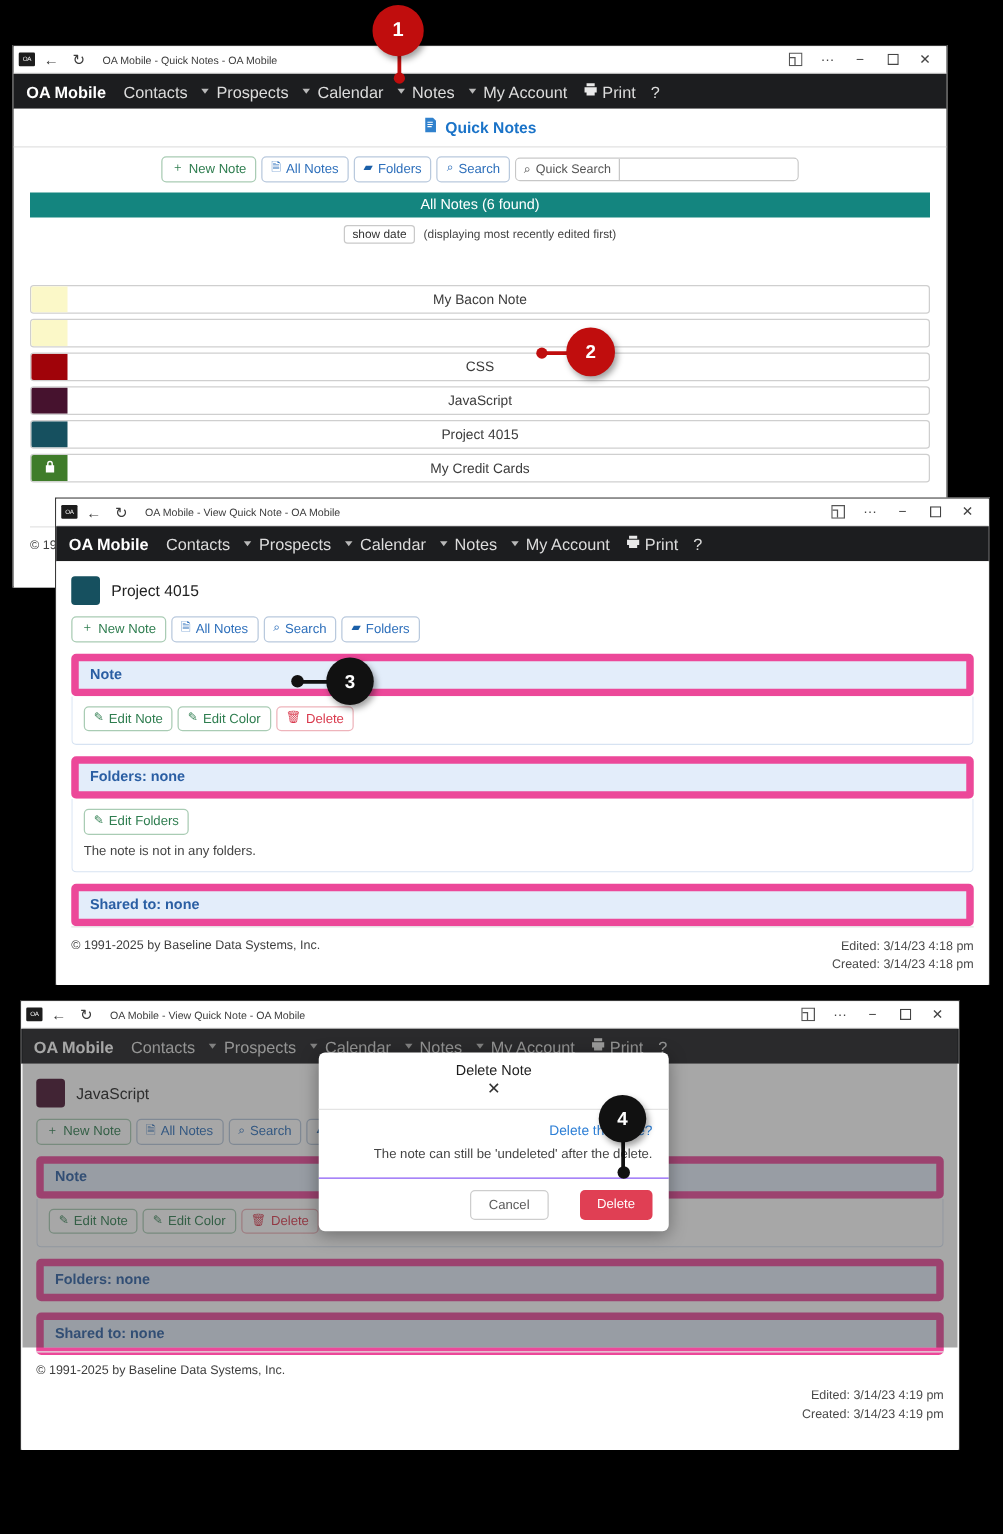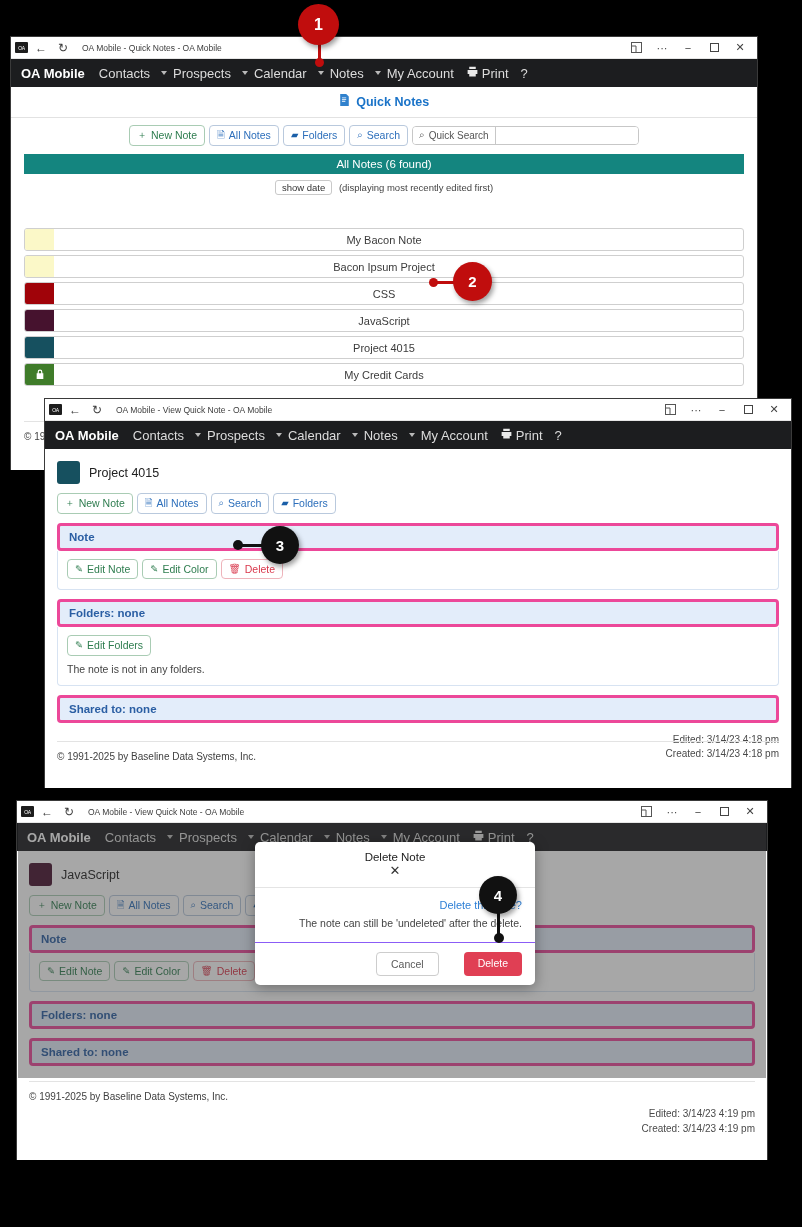--- a/index.html
+++ b/index.html
@@ -76,21 +76,21 @@
   .noterow { display:flex; align-items:stretch; border:1px solid #cfcfcf;
              border-radius:3px; background:#fff; overflow:hidden; }
   .swatch { flex:0 0 auto; display:flex; align-items:center; justify-content:center; }
   .noterow .title { flex:1 1 auto; text-align:center; color:#3b3b3b;
                     display:flex; align-items:center; justify-content:center; }
 
   .footer { color:#3f3f3f; border-top:1px solid #e3e3e3; }
 
   
   .panel-head {
-    background:#e3edfa; border:3px solid #ec4899; border-radius:4px;
+    background:#e3edfa; border:6px solid #ec4899; border-radius:4px;
     color:#2a5ea3; font-weight:bold;
   }
   .panel-body { border:1px solid #d7e3f2; border-top:none;
                 border-radius:0 0 4px 4px; background:#fff; }
   .muted { color:#444; }
   .dates { text-align:right; color:#4a4a4a; }
 
   
   .callout { position:absolute; z-index:40; }
   .badge {
@@ -229,21 +229,20 @@
     </div>
 
     <div style="padding:0 13px;margin-top:28px;">
       <div class="noterow" style="height:23px; margin-bottom:4px;">
         <div class="swatch" style="width:29px; background:#fbf8c8;"></div>
         <div class="title" style="font-size:11px;">My Bacon Note</div>
         <div style="width:29px;"></div>
       </div>
       <div class="noterow" style="height:23px; margin-bottom:4px;">
         <div class="swatch" style="width:29px; background:#fbf8c8;"></div>
-        <div class="title" style="font-size:11px;">Bacon Ipsum Project</div>
         <div style="width:29px;"></div>
       </div>
       <div class="noterow" style="height:23px; margin-bottom:4px;">
         <div class="swatch" style="width:29px; background:#a00309;"></div>
         <div class="title" style="font-size:11px;">CSS</div>
         <div style="width:29px;"></div>
       </div>
       <div class="noterow" style="height:23px; margin-bottom:4px;">
         <div class="swatch" style="width:29px; background:#46122e;"></div>
         <div class="title" style="font-size:11px;">JavaScript</div>
@@ -497,21 +496,21 @@
           <span class="ic">🗑</span>
             <span>Delete</span>
         </span>
       </div>
     </div>
 
     <div class="panel-head" style="margin-top:9px; padding:5px 9px; font-size:11.5px;">Folders: none</div>
 
     <div class="panel-head" style="margin-top:9px; padding:5px 9px; font-size:11.5px;">Shared to: none</div>
 
-    <div class="dates" style="font-size:10px; padding-top:41px; line-height:1.45;">
+    <div class="dates" style="font-size:10px; padding-top:26px; line-height:1.45;">
       <div>Edited: 3/14/23 4:19 pm</div>
       <div>Created: 3/14/23 4:19 pm</div>
     </div>
 
     <div class="footer" style="position:absolute; left:12px; right:12px; bottom:58px; padding-top:9px; font-size:10px;">© 1991-2025 by Baseline Data Systems, Inc.</div>
   </div>
 
   <div class="backdrop" style="left:1px; top:22px; right:1px; height:255px;"></div>
 
   <div class="modal" style="left:238px; top:41px; width:280px;">

